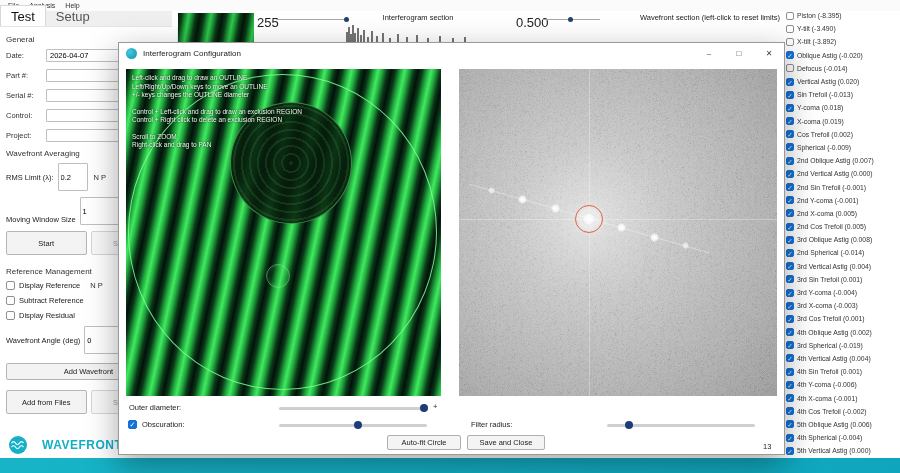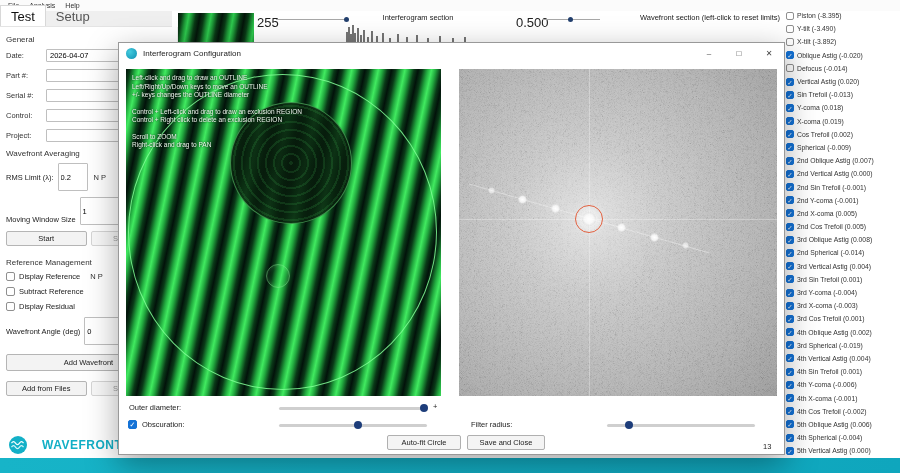--- a/index.html
+++ b/index.html
@@ -19,21 +19,21 @@
   .section-title{font-size:8px;color:#333;margin:4px 0 5px;}
   .field-row{display:flex;align-items:center;margin-bottom:7px;}
   .field-row.tall{align-items:flex-start;}
   .f-label{width:40px;font-size:7.5px;color:#333;flex:none;}
   .f-input{flex:1;height:13px;border:1px solid #bfbfbf;border-radius:1px;font-size:7.5px;padding:0 3px;font-family:inherit;background:#fff;min-width:0;}
   .f-input.tall{height:26px;}
   .inline-row{display:flex;align-items:center;margin-bottom:6px;font-size:7.5px;}
   .tiny-input{width:30px;height:28px;border:1px solid #bfbfbf;border-radius:1px;font-size:7.5px;padding:0 2px;font-family:inherit;}
   .suffix{margin-left:6px;color:#333;}
   .sp{flex:1;}
-  .btn{height:15px;font-size:7.5px;border:1px solid #b5b5b5;background:#f3f3f3;border-radius:2px;padding:0 6px;font-family:inherit;color:#222;white-space:nowrap;overflow:hidden;}
+  .btn{height:24px;font-size:7.5px;border:1px solid #b5b5b5;background:#f3f3f3;border-radius:2px;padding:0 6px;font-family:inherit;color:#222;white-space:nowrap;overflow:hidden;}
   .btn.disabled{color:#9d9d9d;background:#f8f8f8;border-color:#d5d5d5;}
   .btn-row{display:flex;gap:4px;margin:2px 0 8px;}
   .btn.grow{flex:1;}
   .wide-btn{width:100%;height:17px;margin:3px 0 8px;}
   .cb{width:9px;height:9px;border:1px solid #8f8f8f;background:#fff;border-radius:2px;flex:none;position:relative;}
   .cb.checked{background:#1472d6;border-color:#1472d6;}
   .cb.checked::after{content:"✓";position:absolute;left:0;top:-1px;width:100%;color:#fff;font-size:7px;line-height:10px;text-align:center;}
   .cb-row{display:flex;align-items:center;gap:4px;margin-bottom:6px;font-size:7.5px;}
 
   

